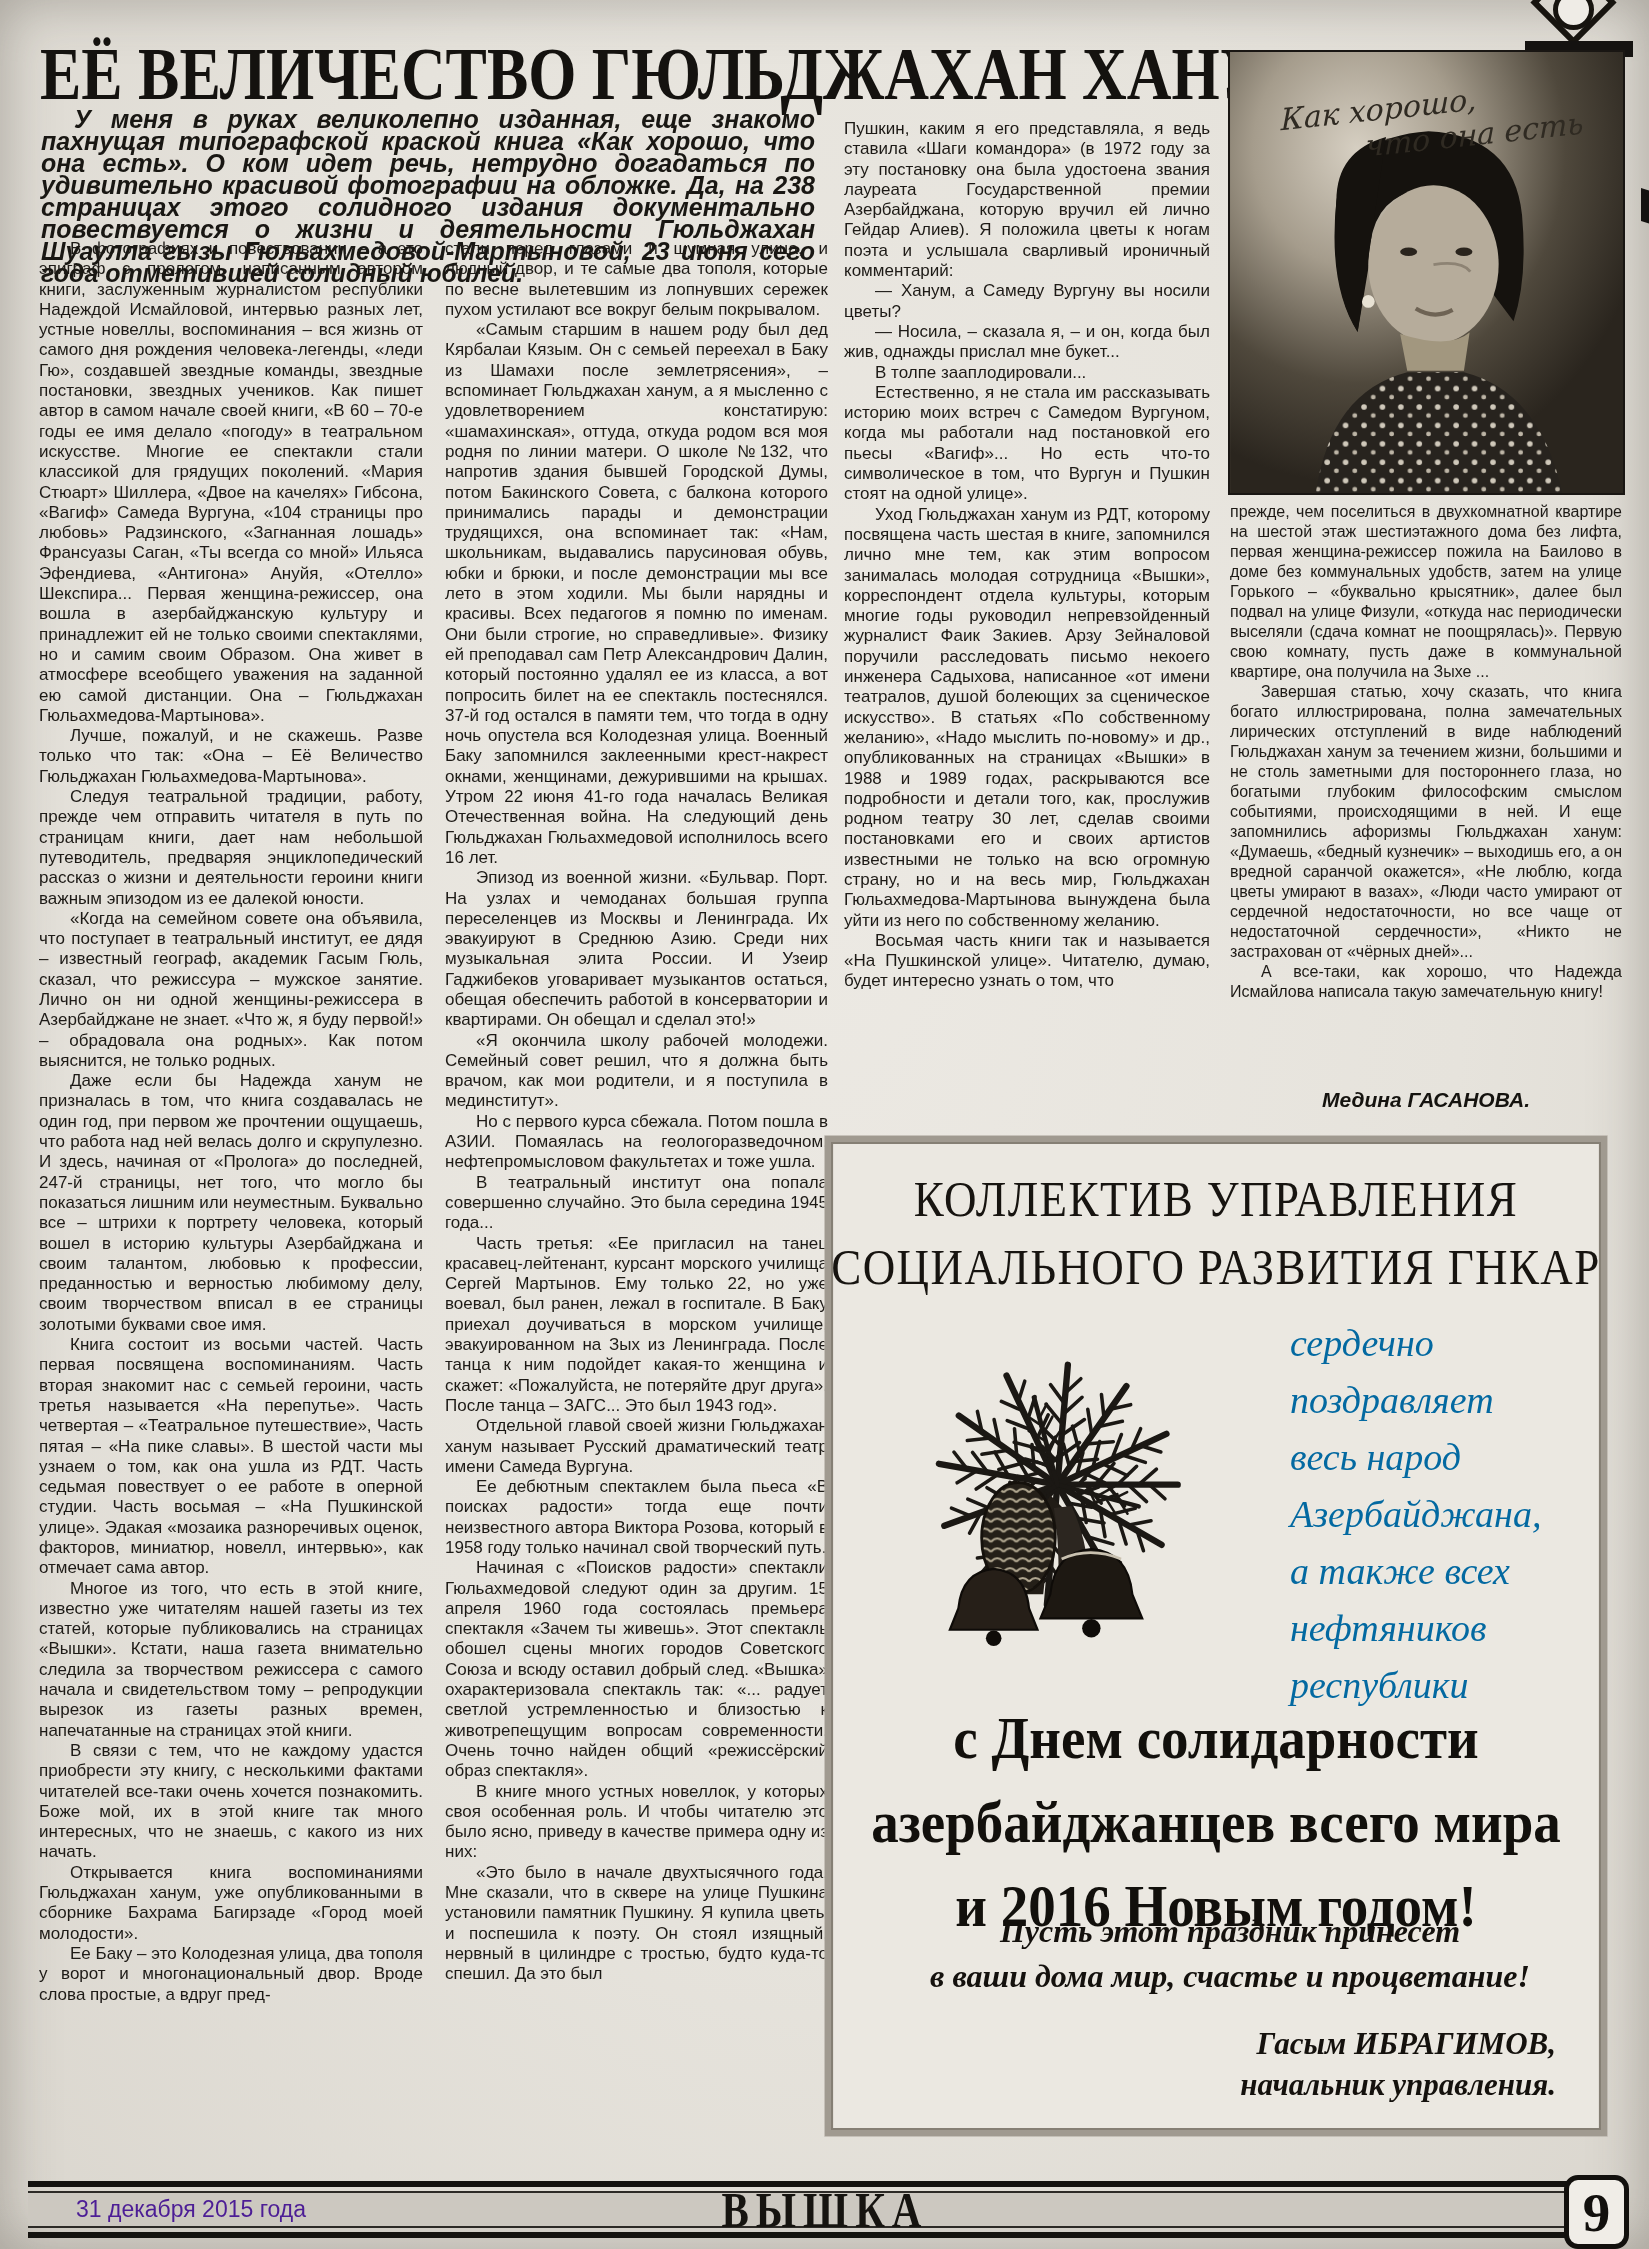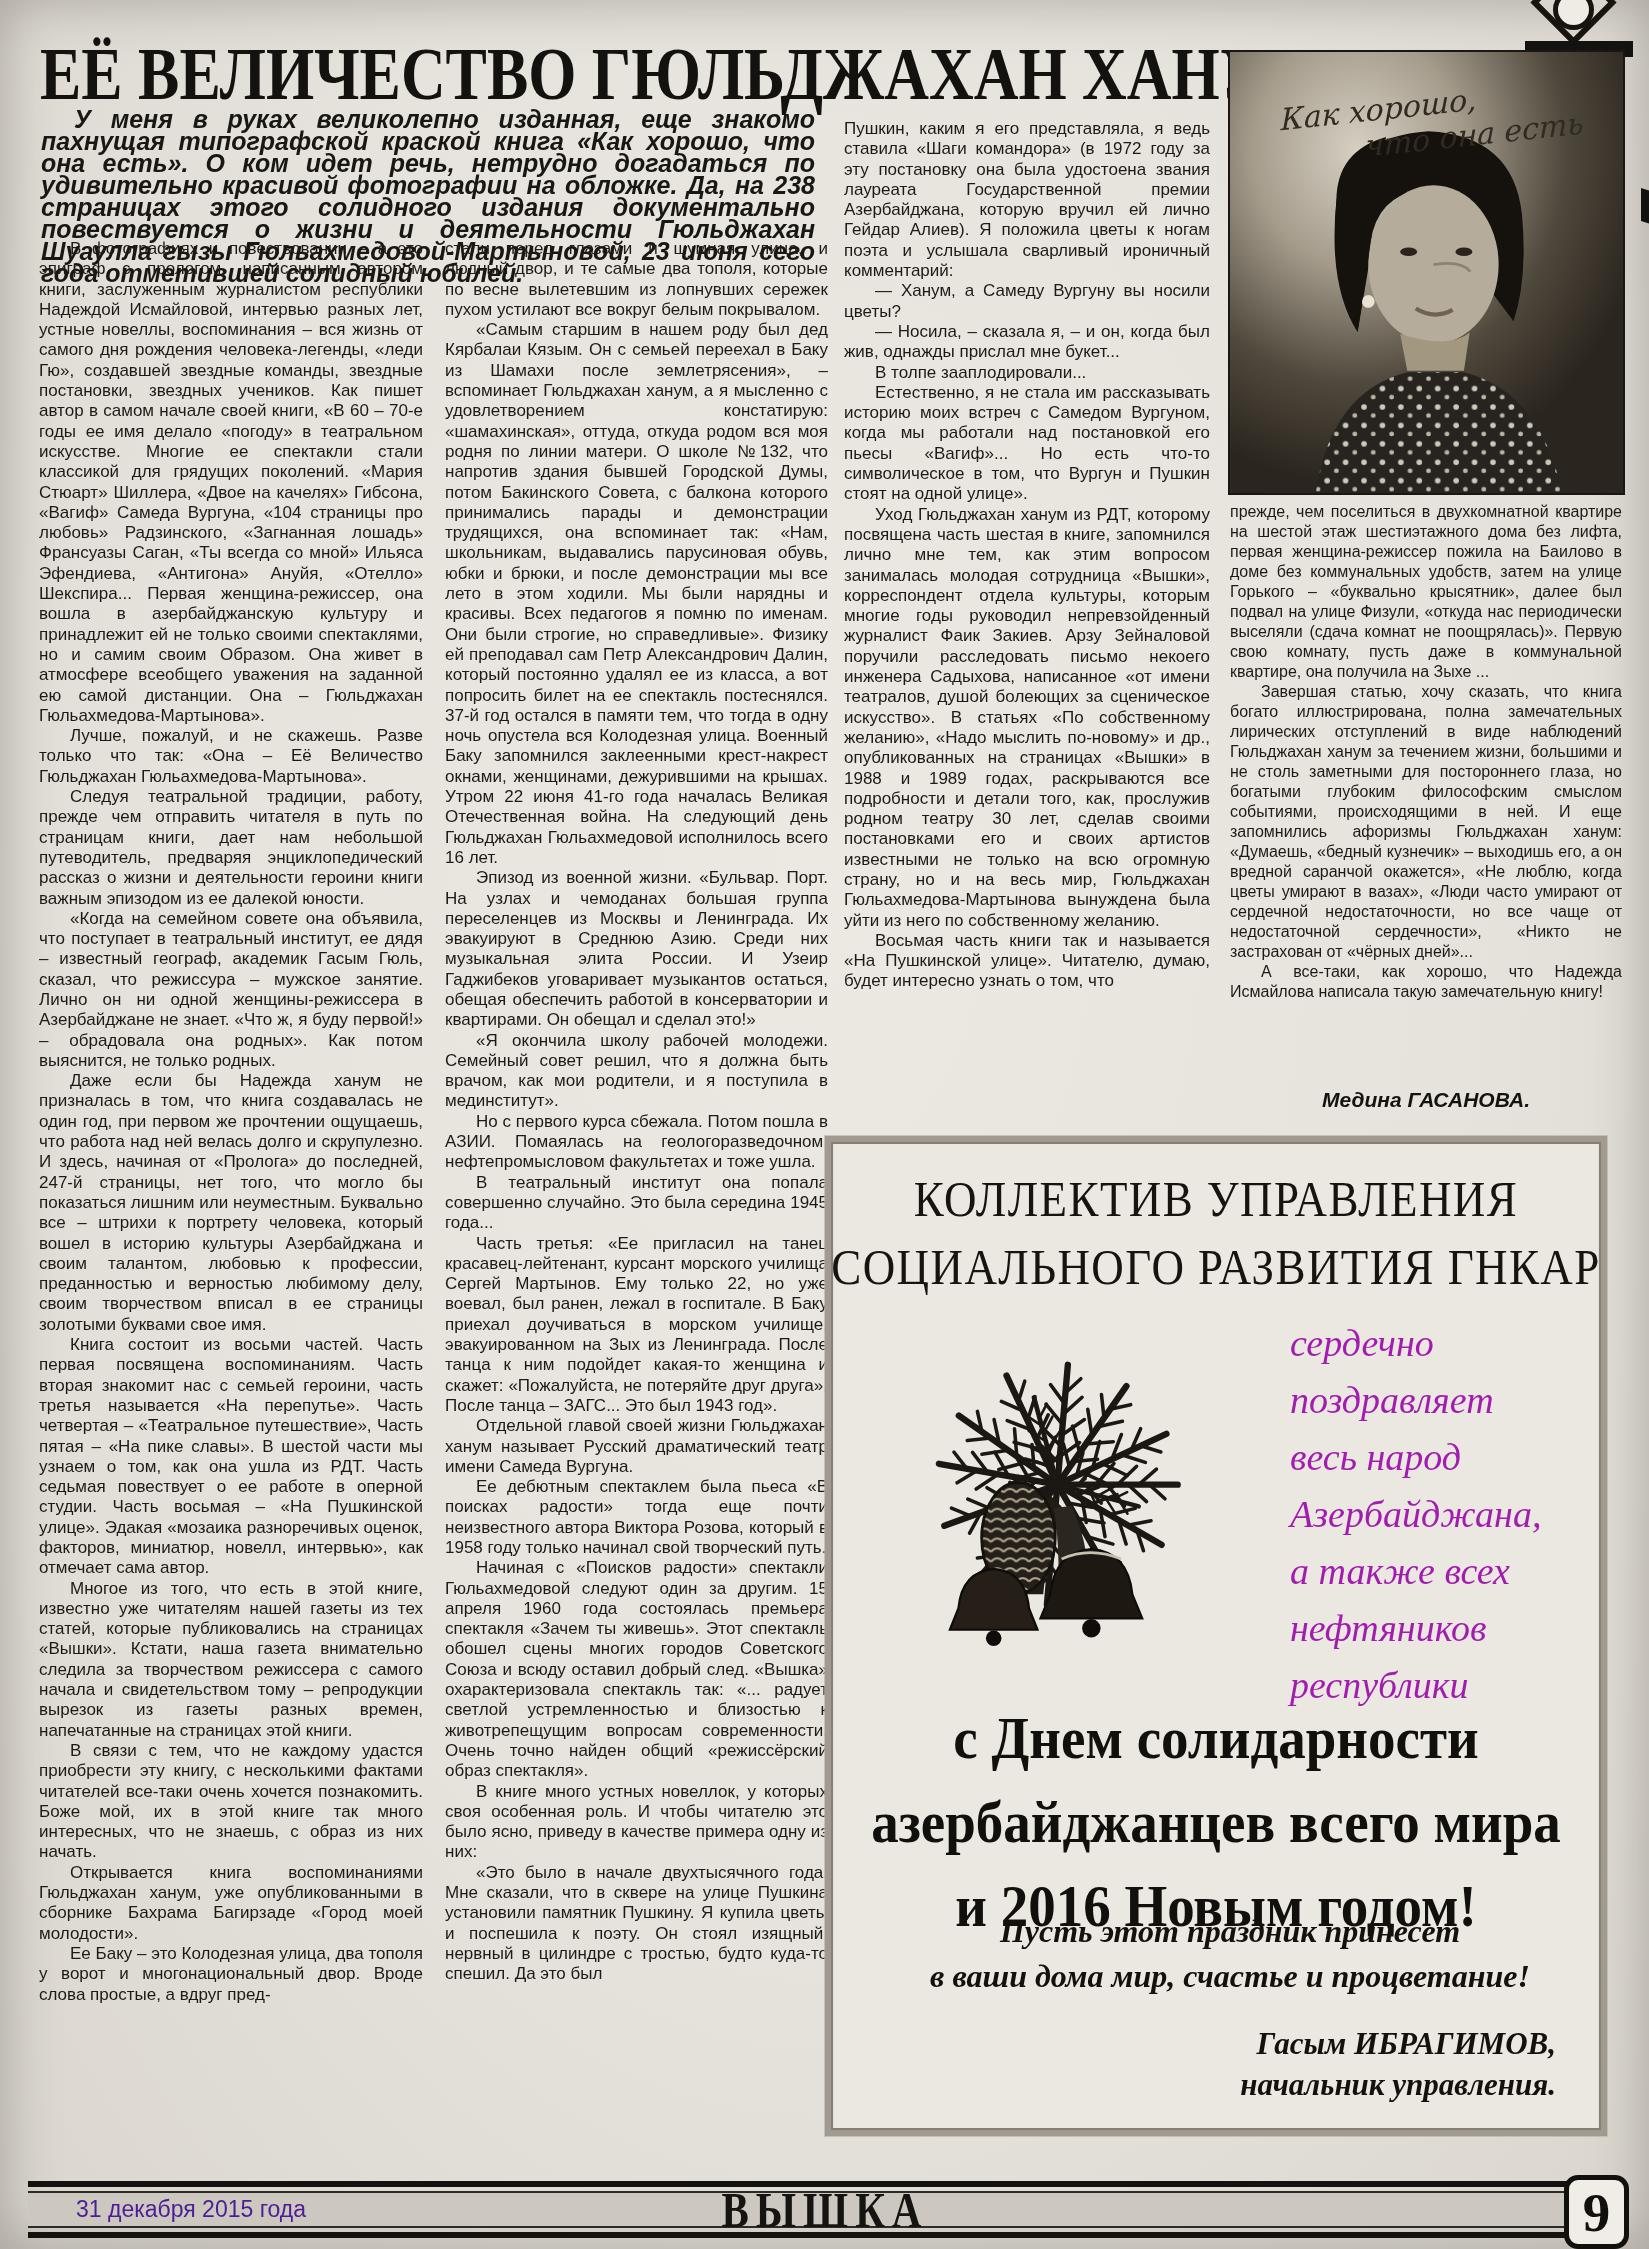--- a/index.html
+++ b/index.html
@@ -48,21 +48,21 @@
           font-weight:700;font-style:italic;font-size:21px;color:#15130f;}
 
   
   .gbox{position:absolute;left:825px;top:1136px;width:782px;height:1000px;z-index:4;
         background:#ebe8e1;border:6.4px solid #a09a90;box-shadow:inset 0 0 0 2.1px #857f74, 0 0 0 0.7px #b8b3aa;}
   .gbox-title{position:absolute;left:0;top:24px;width:100%;text-align:center;
         font-family:"Liberation Serif",serif;font-weight:500;font-size:45px;line-height:60px;
         letter-spacing:1.4px;color:#171410;transform:scaleY(1.12);transform-origin:center top;}
   .bells{position:absolute;left:7px;top:183px;width:460px;height:383px;}
   .side-text{position:absolute;left:459px;top:173px;width:283px;
-        font-family:"Liberation Serif",serif;font-style:italic;font-size:38px;line-height:57px;color:#a21caf;}
+        font-family:"Liberation Serif",serif;font-style:italic;font-size:38px;line-height:57px;color:#0369a1;}
   .greet{position:absolute;left:0;top:554px;width:100%;text-align:center;
         font-family:"Liberation Serif",serif;font-weight:700;font-size:55px;line-height:78px;
         color:#12100c;transform:scaleY(1.08);transform-origin:center top;}
   .wish{position:absolute;left:0;top:767px;width:100%;text-align:center;
         font-family:"Liberation Serif",serif;font-style:italic;font-weight:700;font-size:32px;line-height:45px;color:#14110d;padding-left:28px;}
   .sign{position:absolute;right:45px;top:881px;width:425px;text-align:right;
         font-family:Liberation Serif, serif;font-style:italic;font-weight:700;font-size:31px;line-height:41px;color:#14110d;}
 
   
   .footer{position:absolute;left:28px;top:2181px;width:1594px;}
@@ -133,21 +133,21 @@
   </div>
 
   <div class="col col1" data-name="article-column-1">
       <p data-name="paragraph">В фотографиях и повествовании – а это эпиграф с прологом, написанным автором книги, заслуженным журналистом республики Надеждой Исмайловой, интервью разных лет, устные новеллы, воспоминания – вся жизнь от самого дня рождения человека-легенды, «леди Гю», создавшей звездные команды, звездные постановки, звездных учеников. Как пишет автор в самом начале своей книги, «В 60 – 70-е годы ее имя делало «погоду» в театральном искусстве. Многие ее спектакли стали классикой для грядущих поколений. «Мария Стюарт» Шиллера, «Двое на качелях» Гибсона, «Вагиф» Самеда Вургуна, «104 страницы про любовь» Радзинского, «Загнанная лошадь» Франсуазы Саган, «Ты всегда со мной» Ильяса Эфендиева, «Антигона» Ануйя, «Отелло» Шекспира... Первая женщина-режиссер, она вошла в азербайджанскую культуру и принадлежит ей не только своими спектаклями, но и самим своим Образом. Она живет в атмосфере всеобщего уважения на заданной ею самой дистанции. Она – Гюльджахан Гюльахмедова-Мартынова».</p>
       <p data-name="paragraph">Лучше, пожалуй, и не скажешь. Разве только что так: «Она – Её Величество Гюльджахан Гюльахмедова-Мартынова».</p>
       <p data-name="paragraph">Следуя театральной традиции, работу, прежде чем отправить читателя в путь по страницам книги, дает нам небольшой путеводитель, предваряя энциклопедический рассказ о жизни и деятельности героини книги важным эпизодом из ее далекой юности.</p>
       <p data-name="paragraph">«Когда на семейном совете она объявила, что поступает в театральный институт, ее дядя – известный географ, академик Гасым Гюль, сказал, что режиссура – мужское занятие. Лично он ни одной женщины-режиссера в Азербайджане не знает. «Что ж, я буду первой!» – обрадовала она родных». Как потом выяснится, не только родных.</p>
       <p data-name="paragraph">Даже если бы Надежда ханум не призналась в том, что книга создавалась не один год, при первом же прочтении ощущаешь, что работа над ней велась долго и скрупулезно. И здесь, начиная от «Пролога» до последней, 247-й страницы, нет того, что могло бы показаться лишним или неуместным. Буквально все – штрихи к портрету человека, который вошел в историю культуры Азербайджана и своим талантом, любовью к профессии, преданностью и верностью любимому делу, своим творчеством вписал в ее страницы золотыми буквами свое имя.</p>
       <p data-name="paragraph">Книга состоит из восьми частей. Часть первая посвящена воспоминаниям. Часть вторая знакомит нас с семьей героини, часть третья называется «На перепутье». Часть четвертая – «Театральное путешествие», Часть пятая – «На пике славы». В шестой части мы узнаем о том, как она ушла из РДТ. Часть седьмая повествует о ее работе в оперной студии. Часть восьмая – «На Пушкинской улице». Эдакая «мозаика разноречивых оценок, факторов, миниатюр, новелл, интервью», как отмечает сама автор.</p>
       <p data-name="paragraph">Многое из того, что есть в этой книге, известно уже читателям нашей газеты из тех статей, которые публиковались на страницах «Вышки». Кстати, наша газета внимательно следила за творчеством режиссера с самого начала и свидетельством тому – репродукции вырезок из газеты разных времен, напечатанные на страницах этой книги.</p>
-      <p data-name="paragraph">В связи с тем, что не каждому удастся приобрести эту книгу, с несколькими фактами читателей все-таки очень хочется познакомить. Боже мой, их в этой книге так много интересных, что не знаешь, с образ из них начать.</p>
+      <p data-name="paragraph">В связи с тем, что не каждому удастся приобрести эту книгу, с несколькими фактами читателей все-таки очень хочется познакомить. Боже мой, их в этой книге так много интересных, что не знаешь, с какого из них начать.</p>
       <p data-name="paragraph">Открывается книга воспоминаниями Гюльджахан ханум, уже опубликованными в сборнике Бахрама Багирзаде «Город моей молодости».</p>
       <p data-name="paragraph">Ее Баку – это Колодезная улица, два тополя у ворот и многонациональный двор. Вроде слова простые, а вдруг пред-</p>
     </div>
   <div class="col col2" data-name="article-column-2">
       <p data-name="paragraph" class="cont">стали перед глазами и шумная улица, и людный двор, и те самые два тополя, которые по весне вылетевшим из лопнувших сережек пухом устилают все вокруг белым покрывалом.</p>
       <p data-name="paragraph">«Самым старшим в нашем роду был дед Кярбалаи Кязым. Он с семьей переехал в Баку из Шамахи после землетрясения», – вспоминает Гюльджахан ханум, а я мысленно с удовлетворением констатирую: «шамахинская», оттуда, откуда родом вся моя родня по линии матери. О школе №132, что напротив здания бывшей Городской Думы, потом Бакинского Совета, с балкона которого принимались парады и демонстрации трудящихся, она вспоминает так: «Нам, школьникам, выдавались парусиновая обувь, юбки и брюки, и после демонстрации мы все лето в этом ходили. Мы были нарядны и красивы. Всех педагогов я помню по именам. Они были строгие, но справедливые». Физику ей преподавал сам Петр Александрович Далин, который постоянно удалял ее из класса, а вот попросить билет на ее спектакль постеснялся. 37-й год остался в памяти тем, что тогда в одну ночь опустела вся Колодезная улица. Военный Баку запомнился заклеенными крест-накрест окнами, женщинами, дежурившими на крышах. Утром 22 июня 41-го года началась Великая Отечественная война. На следующий день Гюльджахан Гюльахмедовой исполнилось всего 16 лет.</p>
       <p data-name="paragraph">Эпизод из военной жизни. «Бульвар. Порт. На узлах и чемоданах большая группа переселенцев из Москвы и Ленинграда. Их эвакуируют в Среднюю Азию. Среди них музыкальная элита России. И Узеир Гаджибеков уговаривает музыкантов остаться, обещая обеспечить работой в консерватории и квартирами. Он обещал и сделал это!»</p>
       <p data-name="paragraph">«Я окончила школу рабочей молодежи. Семейный совет решил, что я должна быть врачом, как мои родители, и я поступила в мединститут».</p>
       <p data-name="paragraph">Но с первого курса сбежала. Потом пошла в АЗИИ. Помаялась на геологоразведочном, нефтепромысловом факультетах и тоже ушла.</p>
       <p data-name="paragraph">В театральный институт она попала совершенно случайно. Это была середина 1945 года...</p>

